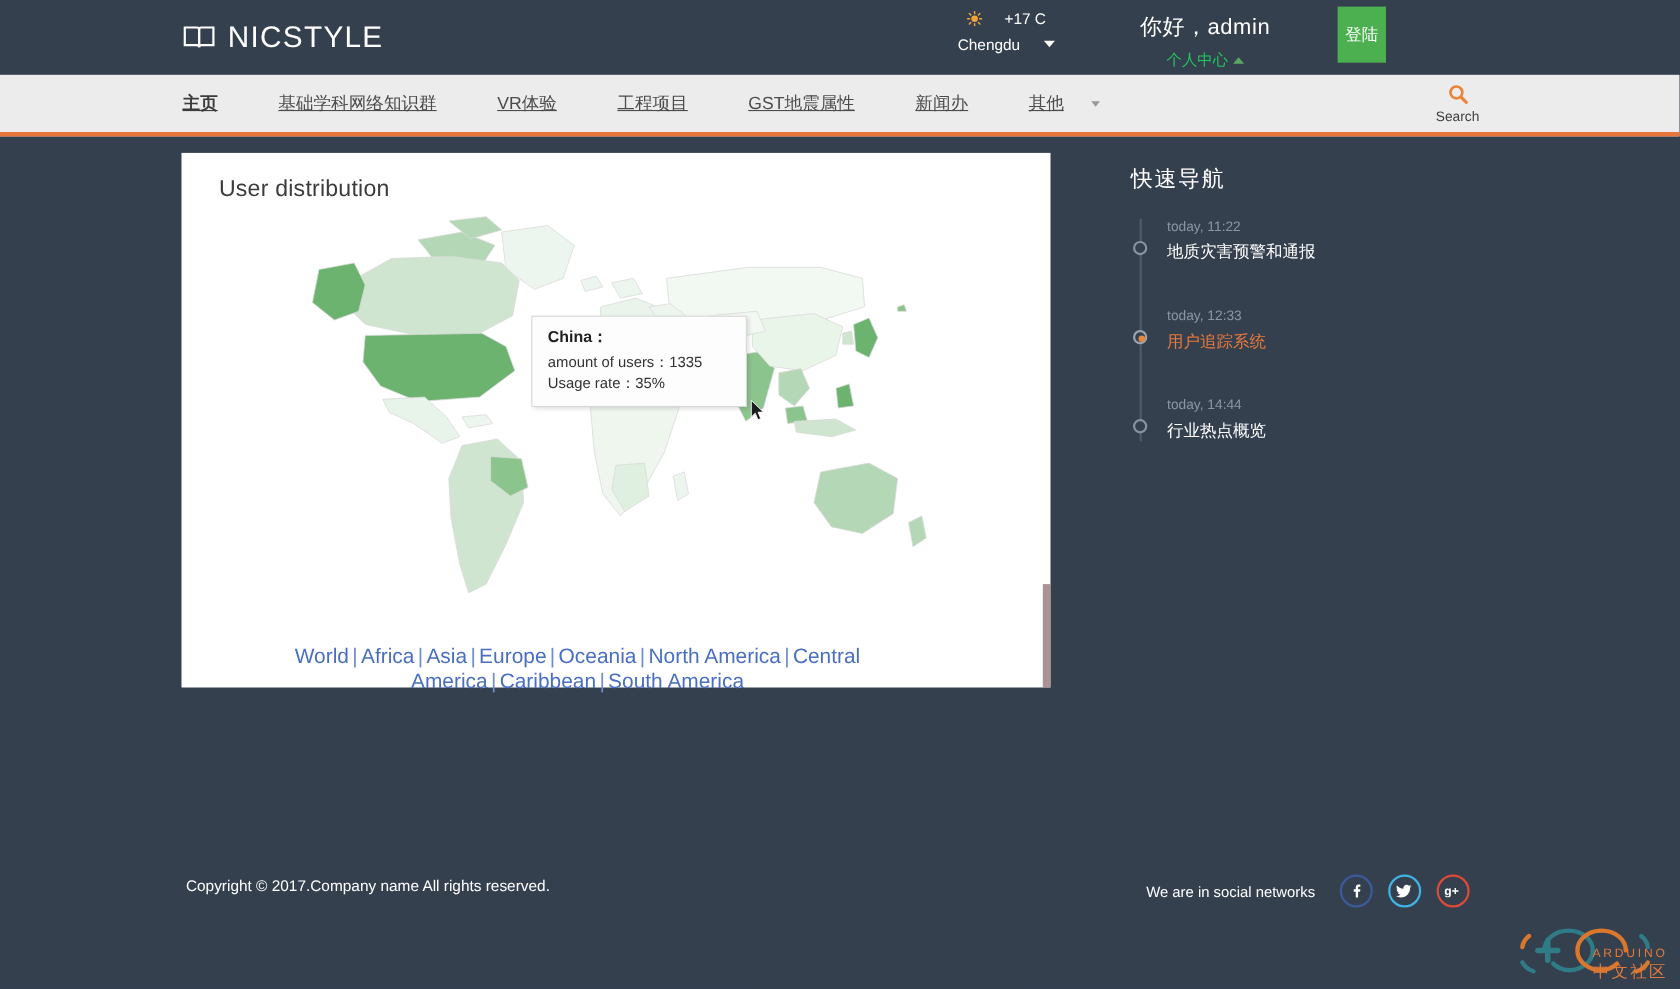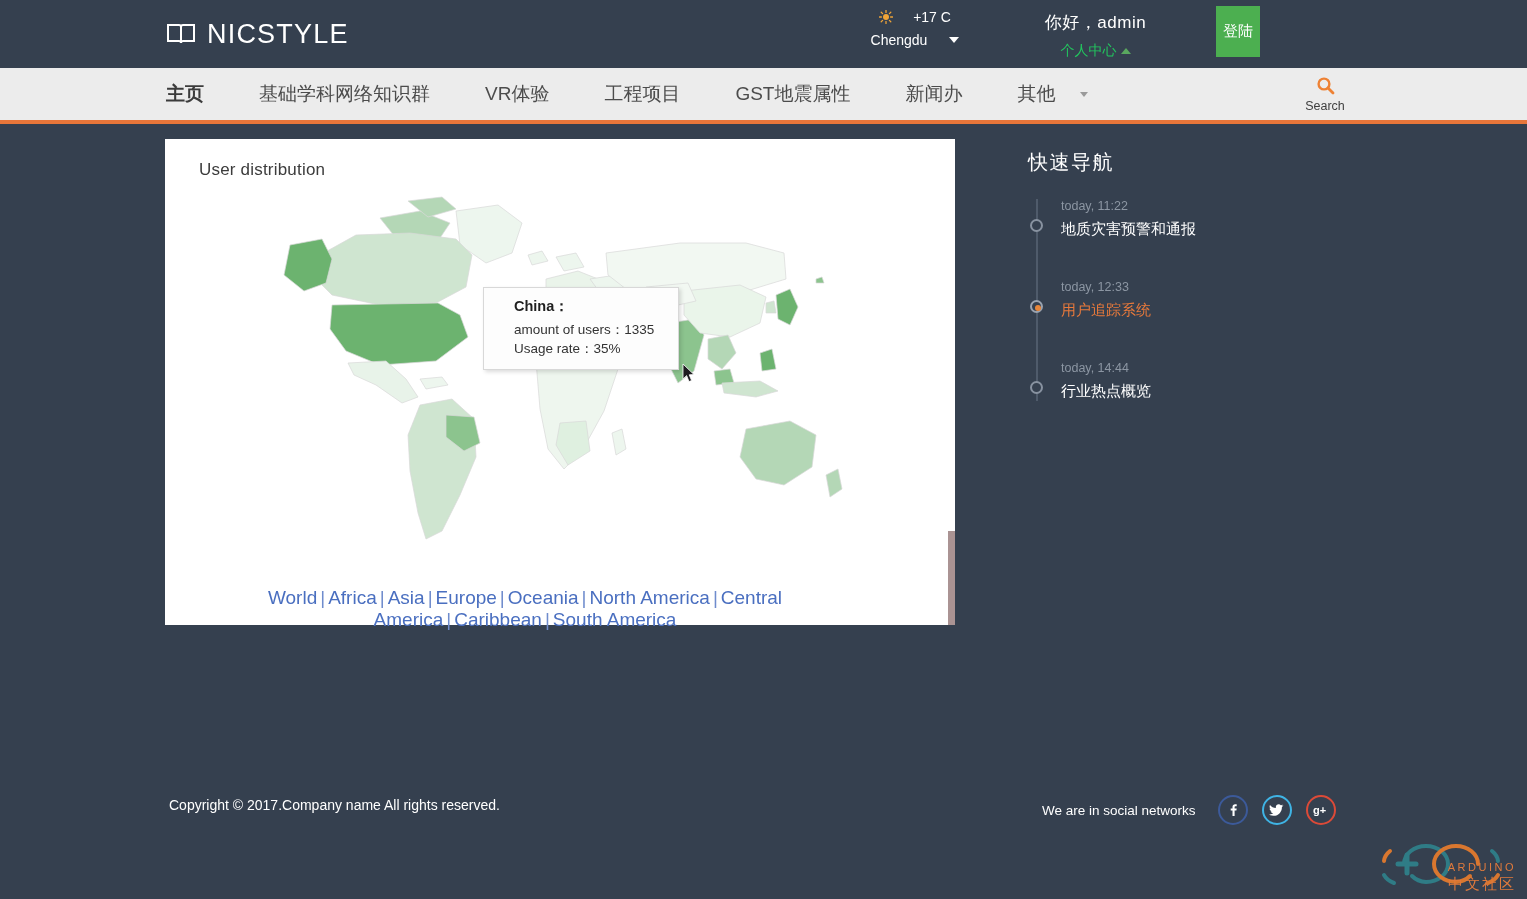--- a/index.html
+++ b/index.html
@@ -49,21 +49,21 @@
     border-left: 5px solid transparent;
     border-right: 5px solid transparent;
     border-top: 6px solid #ffffff;
     display: inline-block;
   }
 
   .account {
     position: absolute; left: 1028px; top: 11px;
     width: 135px; text-align: center;
   }
-  .account-greet { color: #ffffff; font-size: 17px; letter-spacing: .5px; }
+  .account-greet { color: #ffffff; font-size: 20px; letter-spacing: .5px; }
   .account-center {
     color: #22c55e; font-size: 14px; margin-top: 8px;
     display: flex; align-items: center; justify-content: center; gap: 4px;
   }
   .chev-up-green {
     width: 0; height: 0;
     border-left: 5px solid transparent;
     border-right: 5px solid transparent;
     border-bottom: 6px solid #5aa85f;
     display: inline-block;
@@ -84,27 +84,27 @@
   .navbar {
     height: 56px;
     background: #ececec;
     border-bottom: 4px solid #e8763a;
     display: flex;
     align-items: center;
     position: relative;
   }
   .nav-items { display: flex; align-items: center; margin-left: 166px; }
   .nav-item {
-    font-size: 19px;
+    font-size: 16px;
     color: #4c4c4c;
     padding: 0 0;
     margin-right: 55px;
     cursor: pointer;
     white-space: nowrap;
-    display: flex; align-items: center; gap: 9px;
+    display: flex; align-items: center; gap: 9px; text-decoration: underline;
   }
   .nav-item.active { font-weight: bold; color: #3b3b3b; }
   .caret-sm {
     width: 0; height: 0;
     border-left: 4px solid transparent;
     border-right: 4px solid transparent;
     border-top: 5px solid #9a9a9a;
     display: inline-block;
     margin-left: 16px;
   }
@@ -120,40 +120,40 @@
     position: relative;
     height: 643px;
   }
   .card {
     position: absolute;
     left: 165px; top: 15px;
     width: 790px; height: 486px;
     background: #ffffff;
   }
   .card-title {
-    font-size: 17px; color: #3c3c3c;
+    font-size: 21px; color: #3c3c3c;
     padding: 21px 0 0 34px;
     letter-spacing: .2px;
   }
   .map-wrap {
     position: absolute;
     left: 0; top: 44px;
     width: 790px; height: 400px;
     overflow: hidden;
   }
   .map-svg { display: block; margin: 0 auto; }
 
   .tooltip {
     position: absolute;
     left: 318px; top: 148px;
     width: 196px;
     background: #fdfdfd;
     border: 1px solid #d8d8d8;
     box-shadow: 2px 2px 4px rgba(0,0,0,.14);
-    padding: 9px 13px 11px 30px;
+    padding: 9px 13px 11px 14px;
     z-index: 8;
   }
   .tt-title { font-size: 14.5px; font-weight: bold; color: #1f1f1f; margin-bottom: 4px; }
   .tt-row { font-size: 13.5px; color: #333333; line-height: 19px; }
 
   .cursor-arrow { position: absolute; left: 517px; top: 224px; z-index: 9; }
 
   .card-scroll {
     position: absolute;
     right: 0px; top: 392px;

